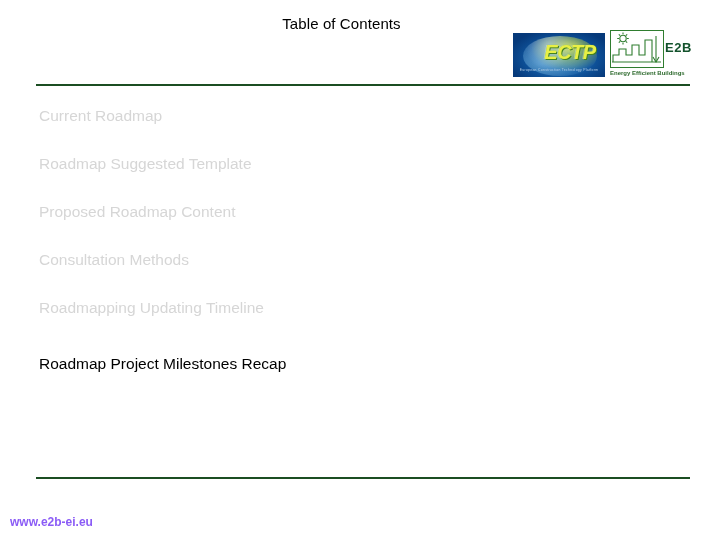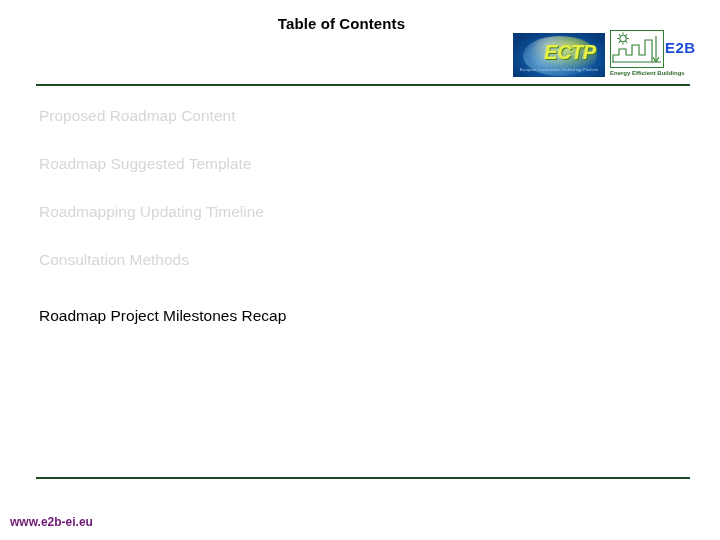--- a/index.html
+++ b/index.html
@@ -17,21 +17,21 @@
   }
 
   
   .slide-title {
     position: absolute;
     left: 0;
     top: 15px;
     width: 683px;
     text-align: center;
     font-size: 15px;
-    font-weight: bold;
+    font-weight: normal;
     color: #000000;
     letter-spacing: 0.1px;
     line-height: 18px;
   }
 
   
   .logo-band {
     position: absolute;
     left: 512px;
     top: 30px;
@@ -111,23 +111,23 @@
     width: 54px;
     height: 38px;
     border: 1.6px solid #2f7d2f;
     box-sizing: border-box;
     background: #ffffff;
   }
   .logo-e2b .e2b-word {
     position: absolute;
     left: 55px;
     top: 10px;
-    font-size: 15px;
-    font-weight: bold;
-    color: #1d4ed8;
+    font-size: 13px;
+    font-weight: bold;
+    color: #14532d;
     letter-spacing: 0.5px;
     line-height: 16px;
   }
   .logo-e2b .tagline {
     position: absolute;
     left: 0;
     top: 39px;
     width: 92px;
     font-size: 6px;
     font-weight: bold;
@@ -167,21 +167,21 @@
     margin-top: 8px;
   }
 
   
   .footer-url {
     position: absolute;
     left: 10px;
     top: 515px;
     font-size: 12px;
     font-weight: bold;
-    color: #701a75;
+    color: #8b5cf6;
     line-height: 15px;
   }
 </style>
 </head>
 <body>
 
 <div class="slide-title">Table of Contents</div>
 
 <div class="logo-band">
 
@@ -213,20 +213,21 @@
     </div>
     <div class="e2b-word">E2B</div>
     <div class="tagline">Energy Efficient Buildings</div>
   </div>
 </div>
 
 <div class="rule rule-top"></div>
 <div class="rule rule-bottom"></div>
 
 <div class="toc">
+  <div class="toc-item">Current Roadmap</div>
+  <div class="toc-item">Roadmap Suggested Template</div>
   <div class="toc-item">Proposed Roadmap Content</div>
-  <div class="toc-item">Roadmap Suggested Template</div>
+  <div class="toc-item">Consultation Methods</div>
   <div class="toc-item">Roadmapping Updating Timeline</div>
-  <div class="toc-item">Consultation Methods</div>
   <div class="toc-item active">Roadmap Project Milestones Recap</div>
 </div>
 
 <div class="footer-url">www.e2b-ei.eu</div>
 
 </body></html>

